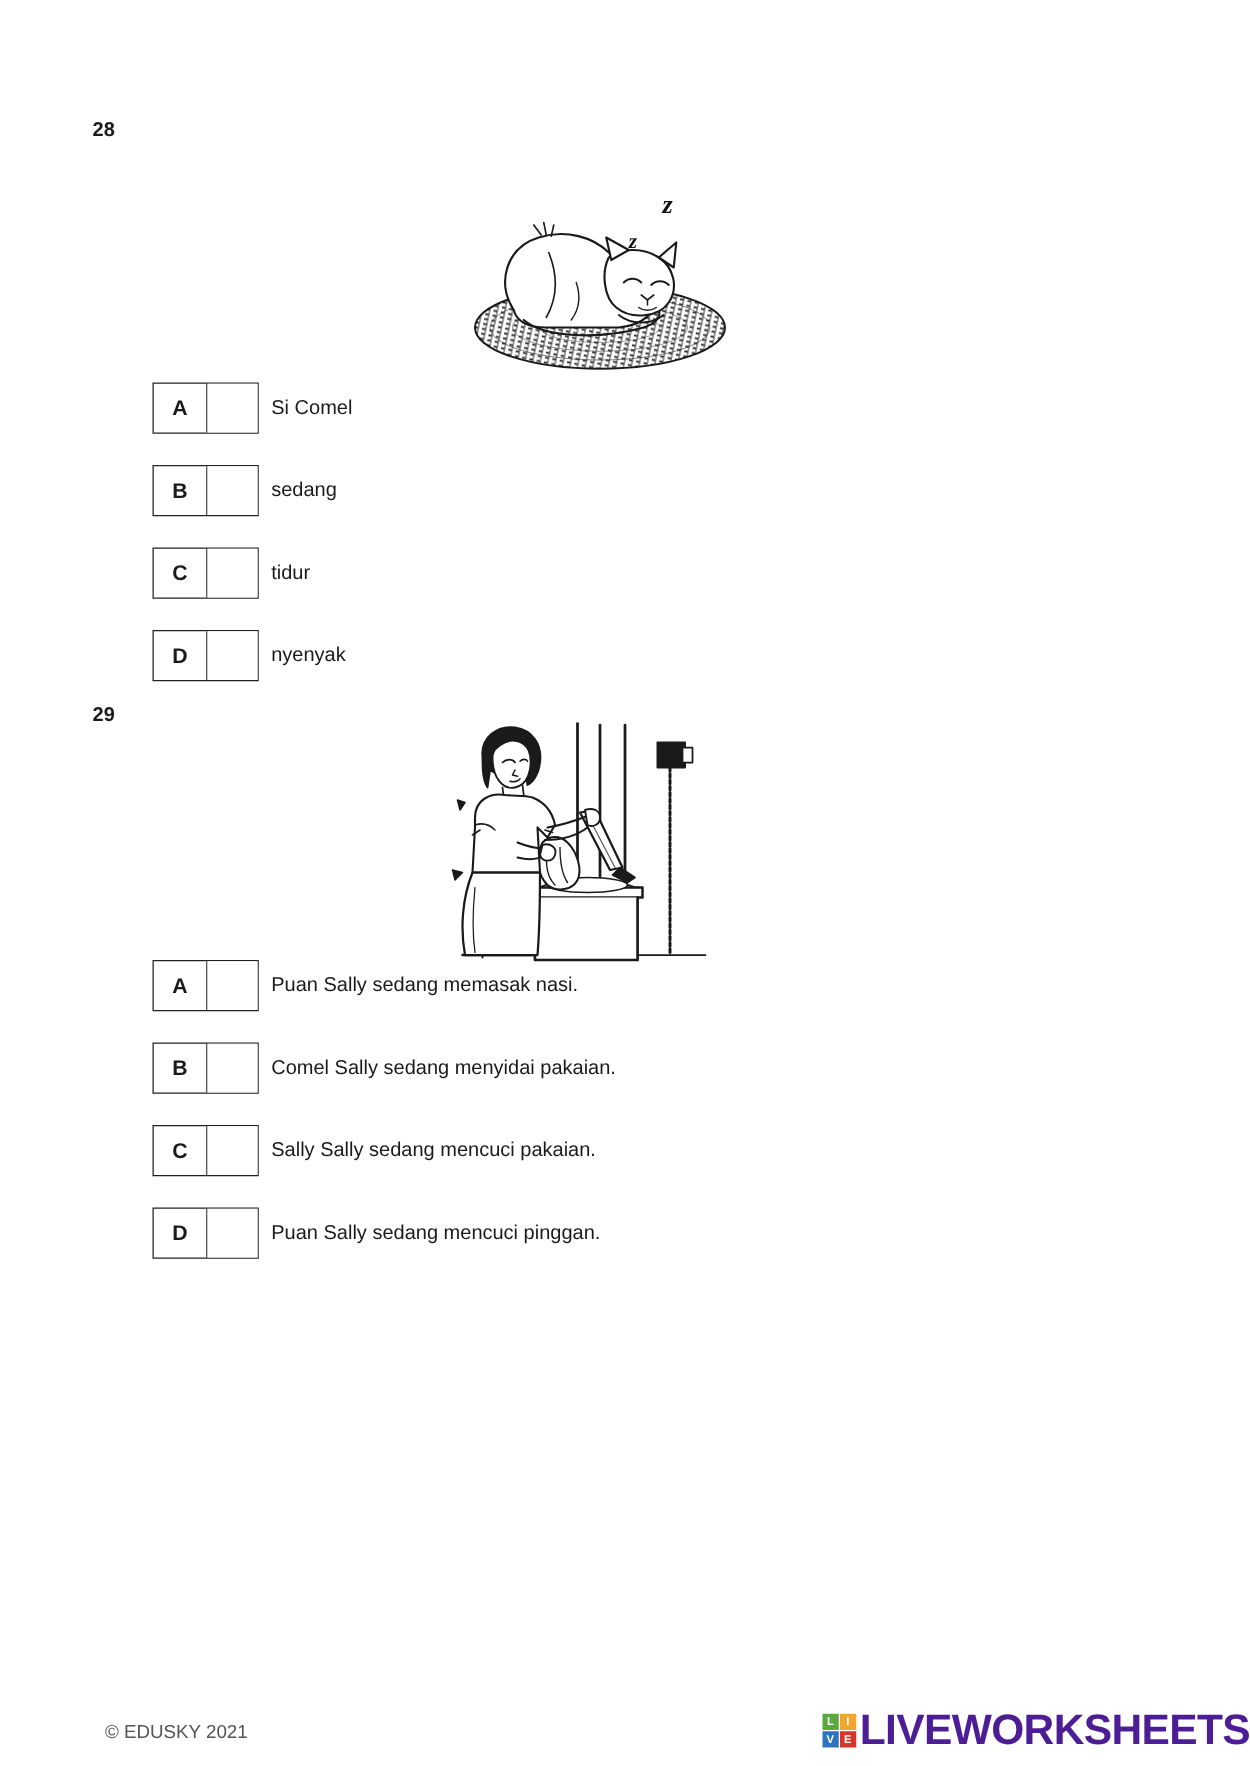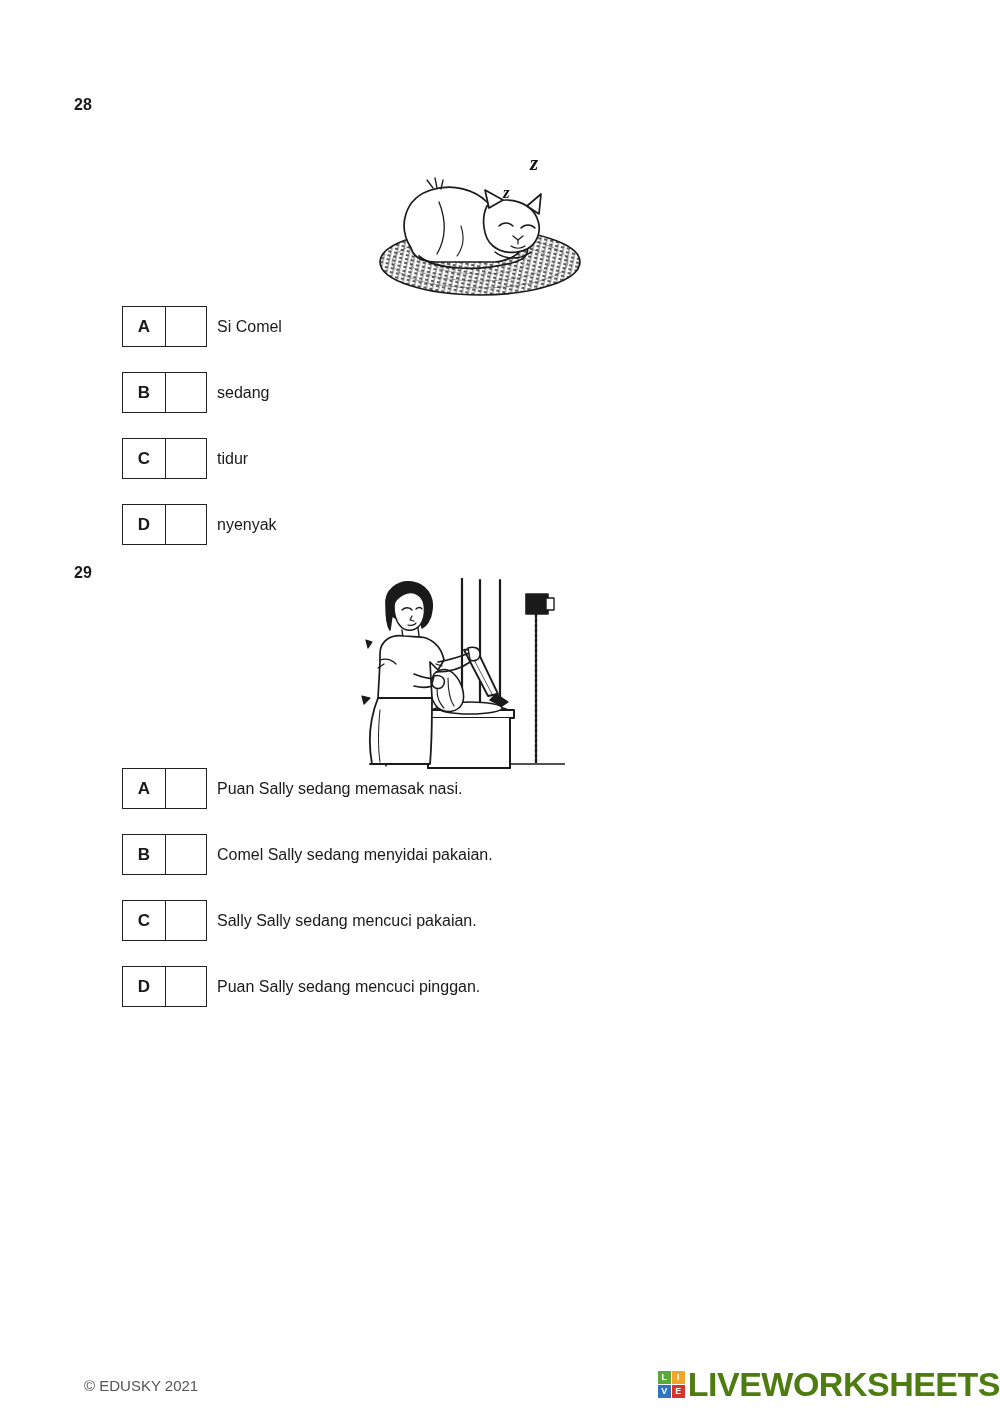--- a/index.html
+++ b/index.html
@@ -344,16 +344,16 @@
 
   <div class="copyright">© EDUSKY 2021</div>
 
   <div class="lws-logo">
     <div class="lws-tiles">
       <div class="lws-tile" id="tile0" style="background: rgb(90, 169, 60);">L</div>
       <div class="lws-tile" id="tile1" style="background: rgb(240, 165, 43);">I</div>
       <div class="lws-tile" id="tile2" style="background: rgb(47, 115, 192);">V</div>
       <div class="lws-tile" id="tile3" style="background: rgb(216, 53, 42);">E</div>
     </div>
-    <div class="lws-word" style="color: #4d7c0f;">LIVEWORKSHEETS</div>
+    <div class="lws-word" style="color: #4c1d95;">LIVEWORKSHEETS</div>
   </div>
 
 </div>
 
 </body></html>

